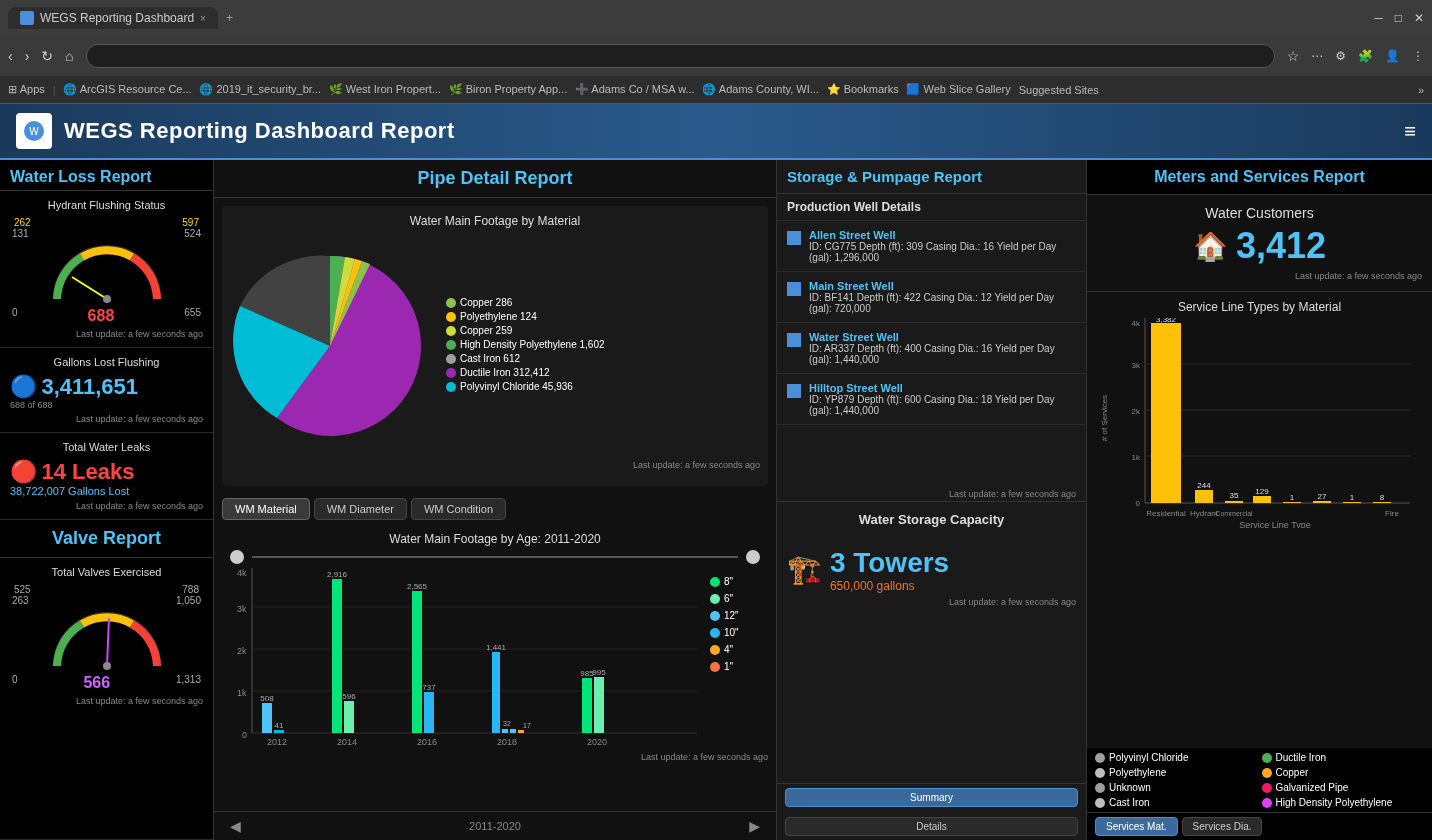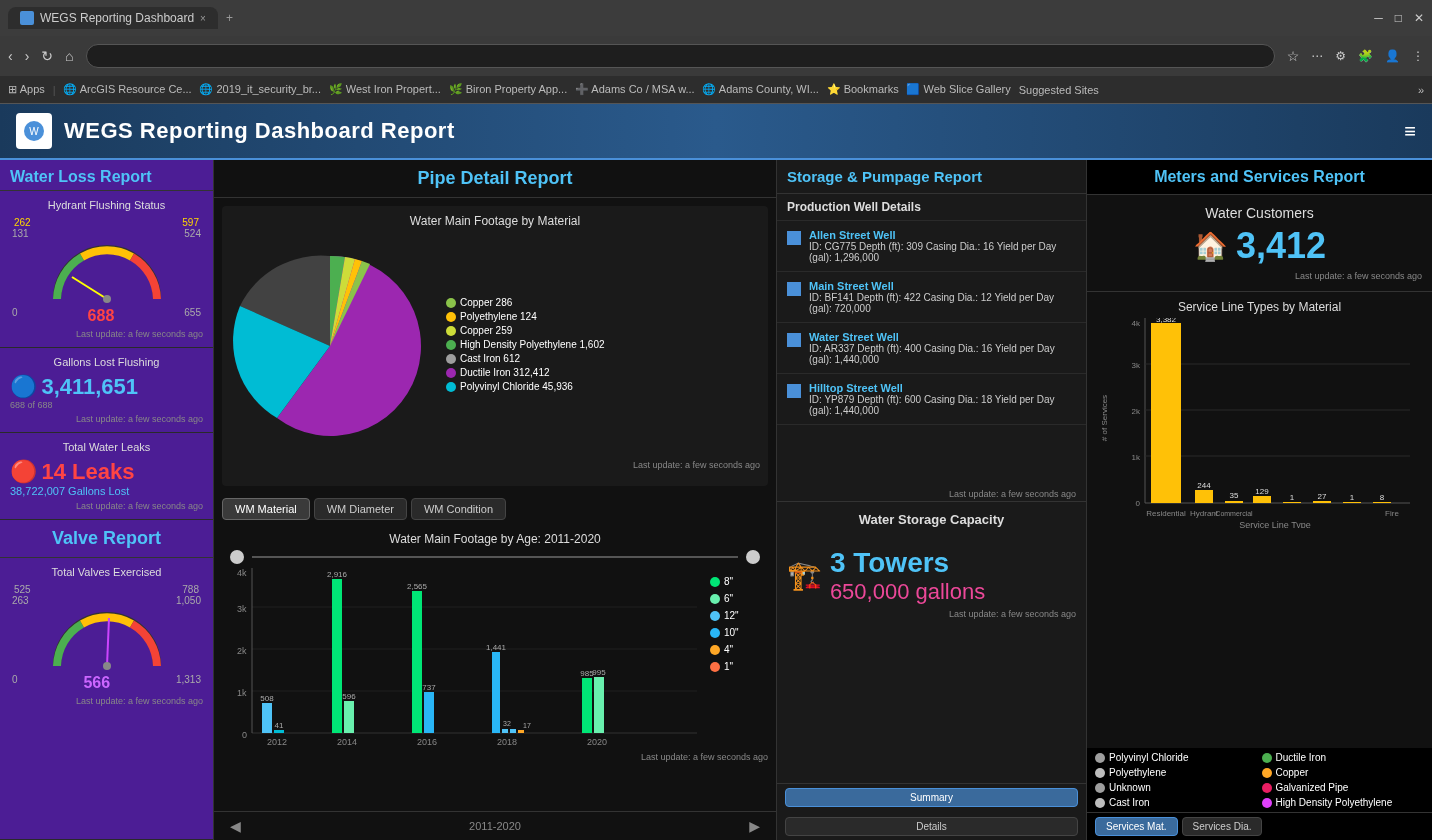--- a/index.html
+++ b/index.html
@@ -20,21 +20,21 @@
     
     .app-header { background: linear-gradient(to right, #1a3a5c, #2a5a8c, #1a3a5c); height: 56px; display: flex; align-items: center; padding: 0 16px; border-bottom: 2px solid #4a90d9; }
     .app-header-logo { width: 36px; height: 36px; background: #fff; border-radius: 4px; display: flex; align-items: center; justify-content: center; margin-right: 12px; }
     .app-header-title { color: #fff; font-size: 22px; font-weight: bold; letter-spacing: 0.5px; }
     .app-header-menu { margin-left: auto; color: #fff; font-size: 20px; cursor: pointer; }
 
     
     .main-layout { display: flex; height: calc(840px - 36px - 40px - 28px - 56px); }
 
     
-    .panel-left { width: 214px; background: #4c1d95; border-right: 1px solid #333; display: flex; flex-direction: column; }
+    .panel-left { width: 214px; background: #000000; border-right: 1px solid #333; display: flex; flex-direction: column; }
     .panel-title-blue { color: #4fc3f7; font-size: 16px; font-weight: bold; padding: 8px 10px 4px; border-bottom: 1px solid #333; }
     .panel-section { padding: 8px 10px; border-bottom: 1px solid #2a2a2a; }
     .section-title { color: #ddd; font-size: 11px; margin-bottom: 6px; text-align: center; }
     .last-update { color: #888; font-size: 9px; text-align: right; margin-top: 4px; }
 
     .gallons-value { color: #4fc3f7; font-size: 22px; font-weight: bold; display: flex; align-items: center; gap: 4px; }
     .gallons-sub { color: #888; font-size: 9px; }
 
     .leaks-value { color: #ff4444; font-size: 22px; font-weight: bold; display: flex; align-items: center; gap: 4px; }
     .leaks-sub { color: #4fc3f7; font-size: 11px; }
@@ -67,21 +67,21 @@
     .well-item { display: flex; gap: 8px; padding: 8px 10px; border-bottom: 1px solid #2a2a2a; align-items: flex-start; }
     .well-icon { width: 14px; height: 14px; background: #4a90d9; flex-shrink: 0; margin-top: 2px; }
     .well-name { color: #4fc3f7; font-size: 11px; font-weight: bold; }
     .well-details { color: #ccc; font-size: 10px; }
     .tabs-row-right { display: flex; gap: 4px; padding: 4px 8px; }
     .storage-section { padding: 10px; }
     .storage-title { color: #ddd; font-size: 13px; font-weight: bold; text-align: center; margin-bottom: 20px; }
     .storage-value { display: flex; align-items: center; gap: 8px; }
     .storage-icon { font-size: 28px; color: #4fc3f7; }
     .storage-towers { color: #4fc3f7; font-size: 28px; font-weight: bold; }
-    .storage-gallons { color: #ec4899; font-size: 22px; }
+    .storage-gallons { color: #f97316; font-size: 12px; }
     .wells-tabs-bottom { display: flex; gap: 10px; padding: 4px 8px; border-top: 1px solid #333; flex-direction: column; }
     .tab-bottom-btn { background: #2a2a2a; border: 1px solid #444; color: #ccc; padding: 3px 10px; border-radius: 4px; cursor: pointer; font-size: 10px; }
     .tab-bottom-btn.active { background: #3a6a9c; border-color: #4a90d9; color: #fff; }
 
     
     .panel-far-right { width: 345px; background: #000000; display: flex; flex-direction: column; }
     .panel-far-right-title { color: #4fc3f7; font-size: 16px; font-weight: bold; padding: 8px 10px; border-bottom: 1px solid #333; text-align: center; }
     .customers-section { padding: 10px; text-align: center; background: #111; border-bottom: 1px solid #333; }
     .customers-title { color: #ddd; font-size: 14px; margin-bottom: 4px; }
     .customers-value { color: #4fc3f7; font-size: 36px; font-weight: bold; display: flex; align-items: center; justify-content: center; gap: 8px; }

